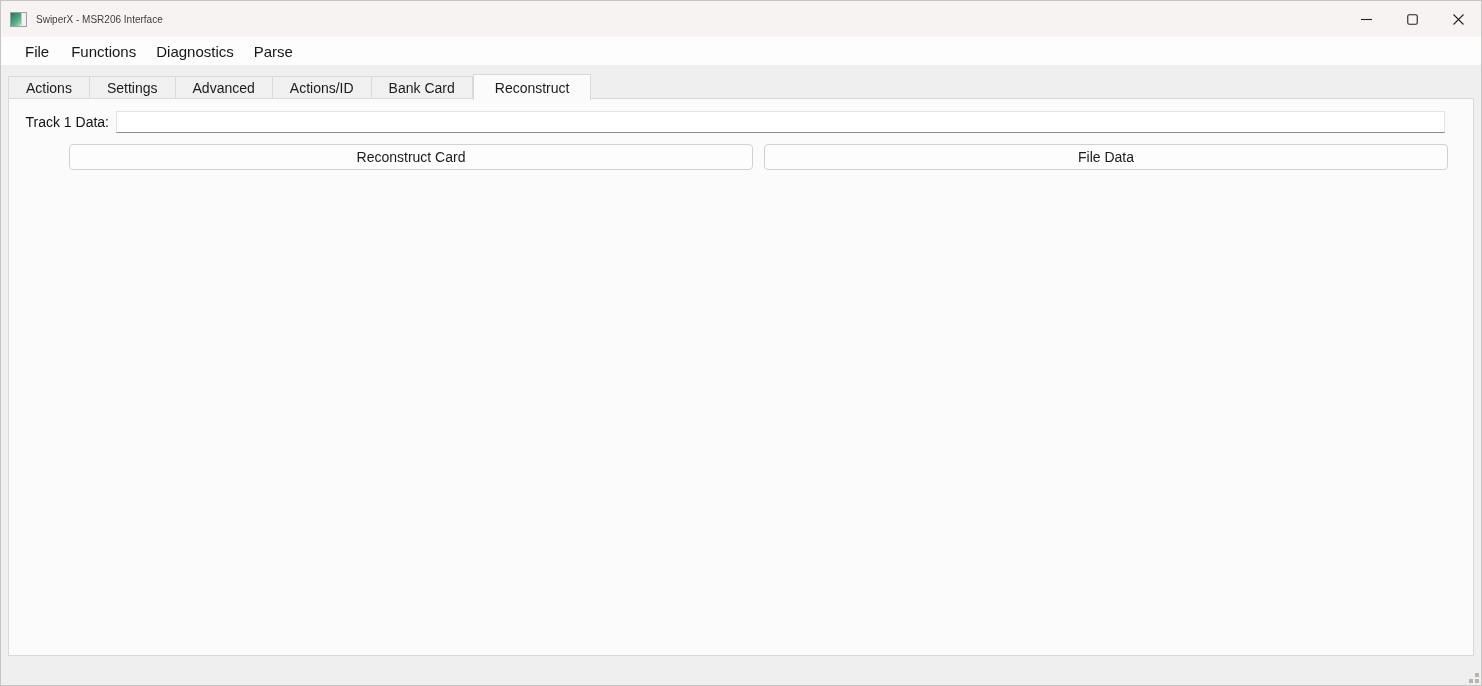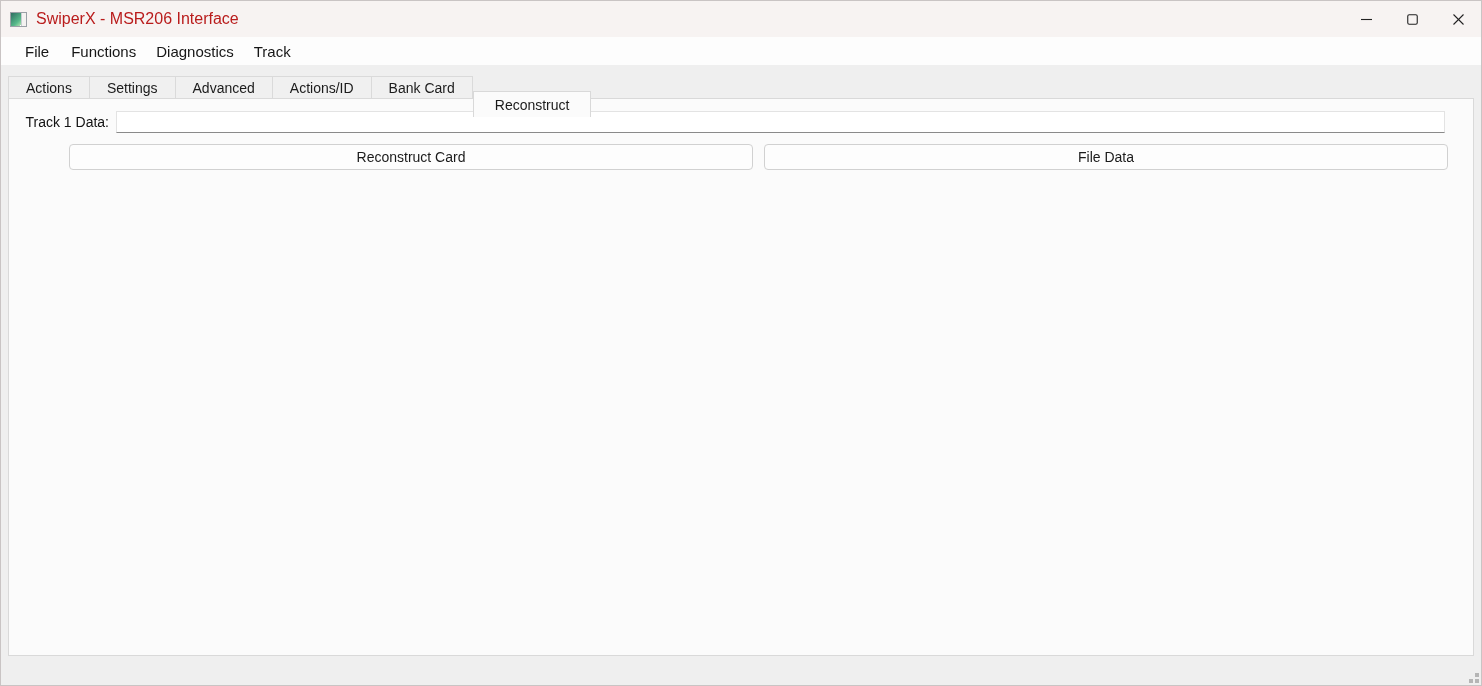--- a/index.html
+++ b/index.html
@@ -31,21 +31,21 @@
     border: 1px solid #9aa0a6;
     background: linear-gradient(135deg, #2e6e62 0%, #57b98a 55%, #9fd9a8 75%, #ffffff 76%);
     position: relative;
   }
   .app-icon::after {
     content: "";
     position: absolute; right: 0; top: 0; bottom: 0;
     width: 4px; background: #f4f2f1;
     border-left: 1px solid #c7cdd2;
   }
-  .title-text { font-size: 16px; color: #b91c1c; }
+  .title-text { font-size: 10px; color: #404040; }
   .titlebar-spacer { flex: 1; }
   .win-btn {
     width: 46px; height: 36px;
     display: flex; align-items: center; justify-content: center;
     font-size: 14px; color: #222;
     cursor: default;
   }
   .win-btn svg { display: block; }
 
   
@@ -88,21 +88,21 @@
     margin-bottom: 0;
   }
   .tab:first-child { border-left-width: 1px; }
   .tab.active {
     height: 26px;
     background: #fbfbfb;
     border: 1px solid #d9d9d9;
     border-bottom: none;
     padding: 0 21px;
     position: relative;
-    top: 18px;
+    top: 1px;
   }
 
   
   .tab-page {
     margin: 0 7px;
     background: #fbfbfb;
     border: 1px solid #d9d9d9;
     margin-top: -1px;
     height: 558px;
     flex: 0 0 auto;
@@ -192,21 +192,21 @@
           <line x1="0.5" y1="0.5" x2="10.5" y2="10.5" stroke="#222" stroke-width="1.1"></line>
           <line x1="10.5" y1="0.5" x2="0.5" y2="10.5" stroke="#222" stroke-width="1.1"></line>
         </svg>
     </div>
   </div>
 
   <div class="menubar">
     <div class="menu-item">File</div>
     <div class="menu-item">Functions</div>
     <div class="menu-item">Diagnostics</div>
-    <div class="menu-item">Track</div>
+    <div class="menu-item">Parse</div>
   </div>
 
   <div class="tab-area">
     <div class="tab-strip">
       <div class="tab">Actions</div>
       <div class="tab">Settings</div>
       <div class="tab">Advanced</div>
       <div class="tab">Actions/ID</div>
       <div class="tab">Bank Card</div>
       <div class="tab active">Reconstruct</div>

